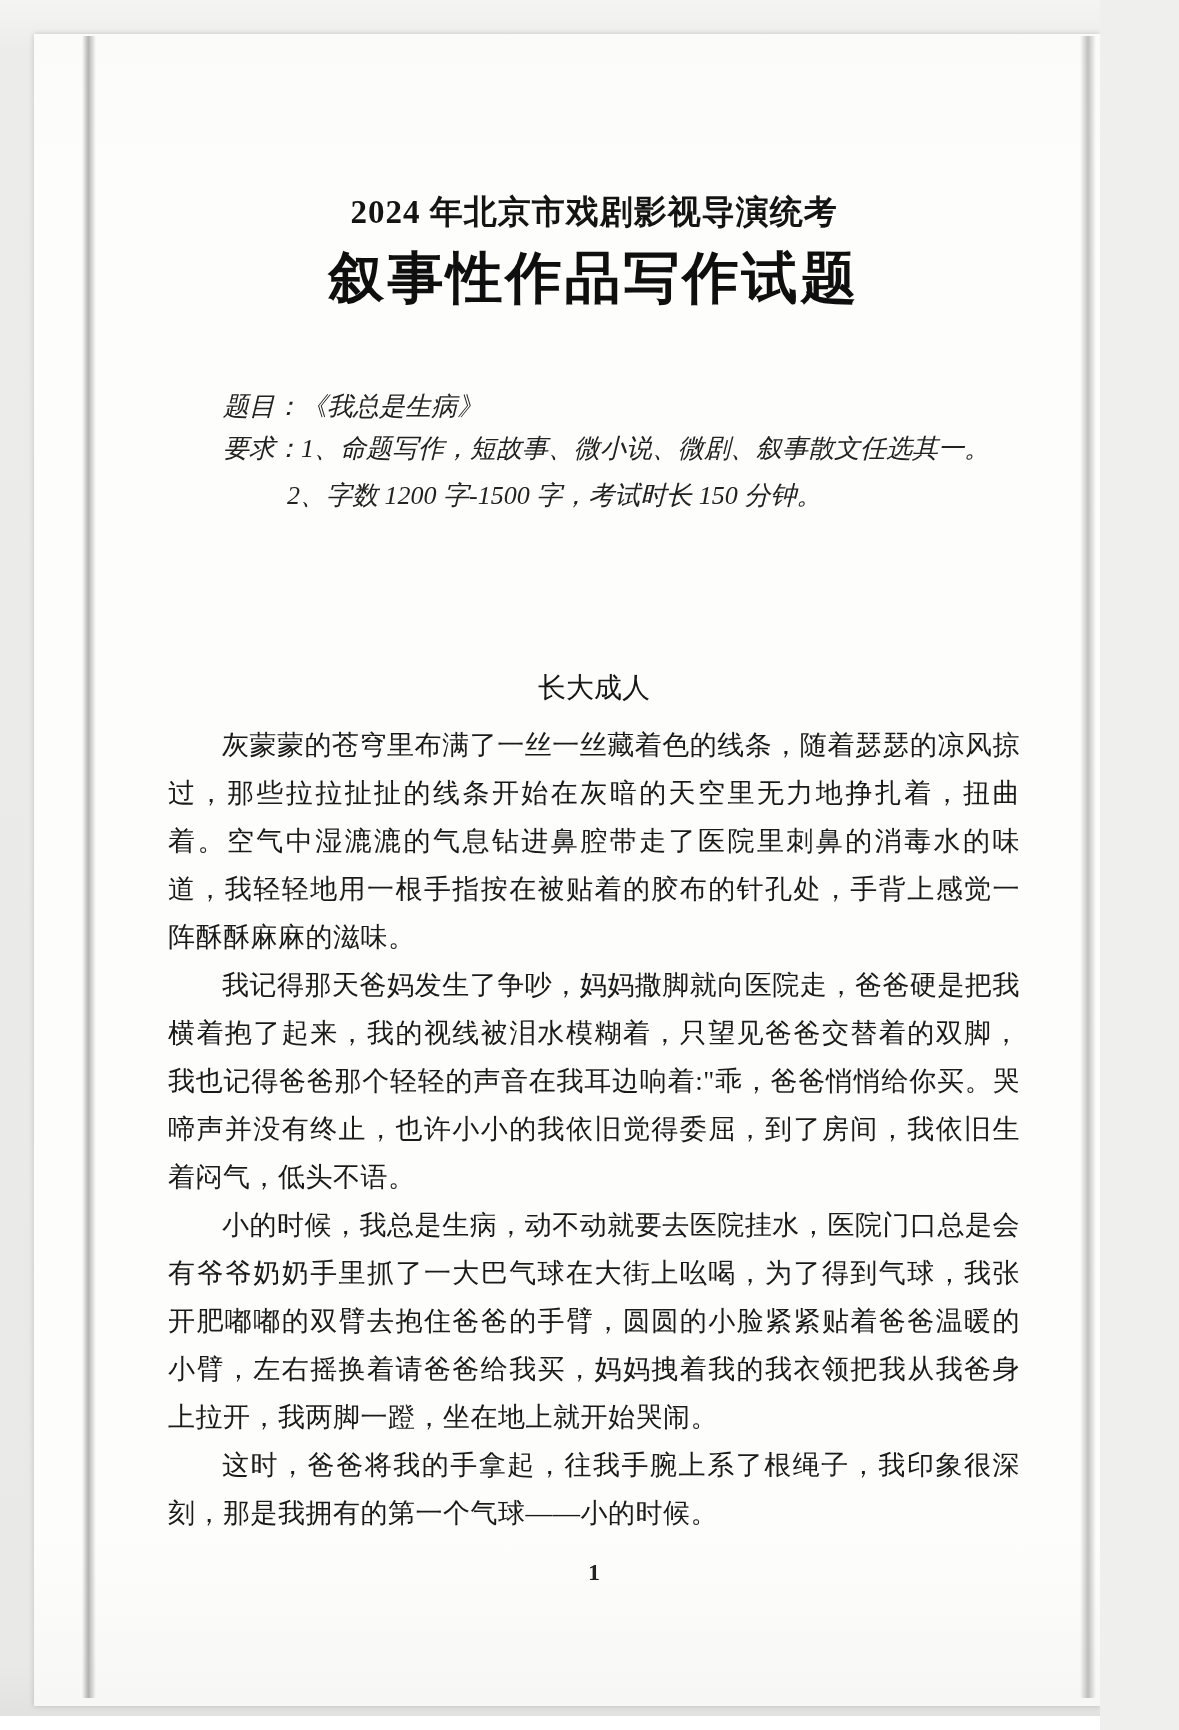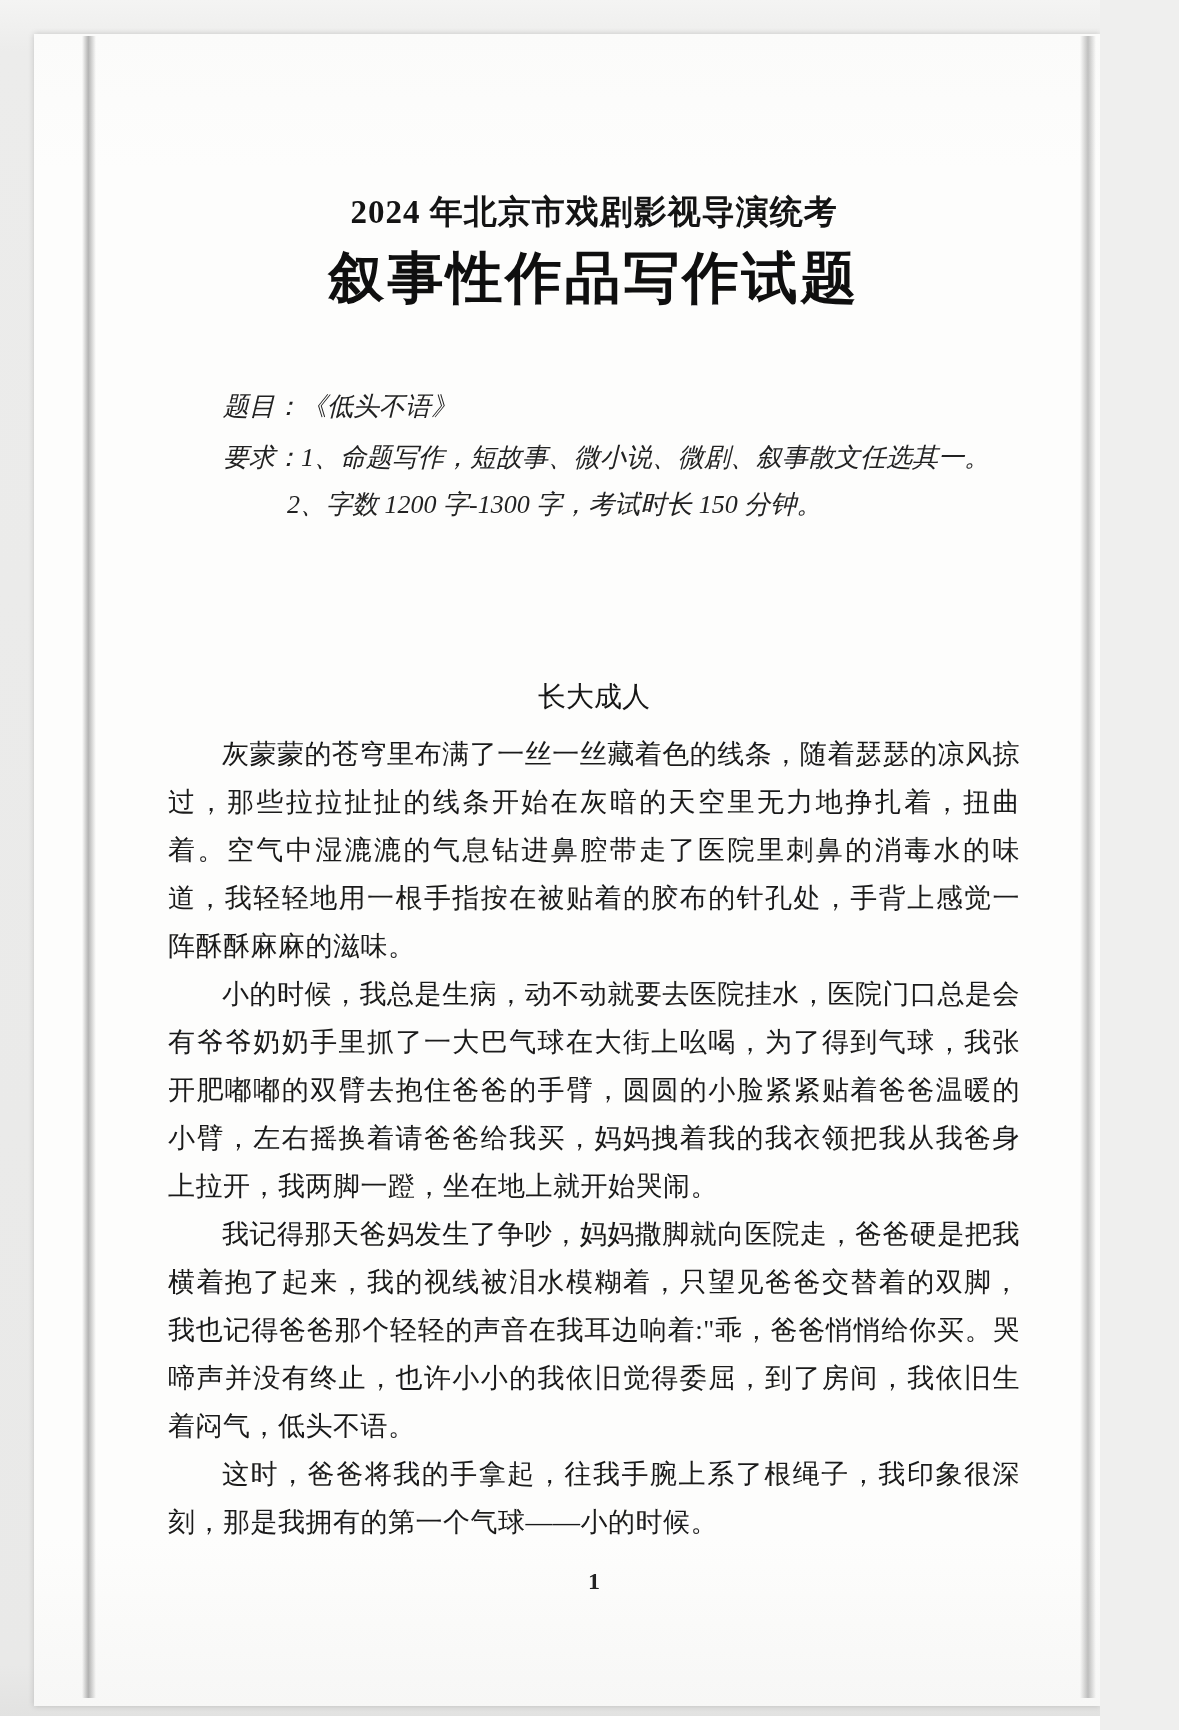--- a/index.html
+++ b/index.html
@@ -95,21 +95,21 @@
 
   .prompt-block {
     margin-top: 84px;
     margin-left: 55px;
     font-family: "Liberation Serif", serif;
     font-style: italic;           
     font-size: 26px;
     color: #222;
   }
   .prompt-topic    { line-height: 34px; }
-  .prompt-req-1    { margin-top: 17px; line-height: 34px; }
+  .prompt-req-1    { margin-top: 8px; line-height: 34px; }
   .prompt-req-2    { margin-top: 13px; margin-left: 64px; line-height: 34px; }
 
   .essay-block { margin-top: 156px; }
 
   .essay-title {
     text-align: center;
     font-family: "Liberation Sans", sans-serif;
     font-weight: 400;
     font-size: 28px;
     line-height: 38px;
@@ -143,32 +143,32 @@
 <div class="scan">
 
   <div class="sheet">
     <div class="content">
 
       <div class="exam-title">2024 年北京市戏剧影视导演统考</div>
 
       <div class="exam-subtitle">叙事性作品写作试题</div>
 
       <div class="prompt-block">
-        <div class="prompt-topic">题目：《低头不语》</div>
+        <div class="prompt-topic">题目：《我总是生病》</div>
         <div class="prompt-req-1">要求：1、命题写作，短故事、微小说、微剧、叙事散文任选其一。</div>
-        <div class="prompt-req-2">2、字数 1200 字-1300 字，考试时长 150 分钟。</div>
+        <div class="prompt-req-2">2、字数 1200 字-1500 字，考试时长 150 分钟。</div>
       </div>
 
       <div class="essay-block">
         <div class="essay-title">长大成人</div>
 
         <div class="essay-body">
           <p>灰蒙蒙的苍穹里布满了一丝一丝藏着色的线条，随着瑟瑟的凉风掠过，那些拉拉扯扯的线条开始在灰暗的天空里无力地挣扎着，扭曲着。空气中湿漉漉的气息钻进鼻腔带走了医院里刺鼻的消毒水的味道，我轻轻地用一根手指按在被贴着的胶布的针孔处，手背上感觉一阵酥酥麻麻的滋味。</p>
+          <p>我记得那天爸妈发生了争吵，妈妈撒脚就向医院走，爸爸硬是把我横着抱了起来，我的视线被泪水模糊着，只望见爸爸交替着的双脚，我也记得爸爸那个轻轻的声音在我耳边响着:"乖，爸爸悄悄给你买。哭啼声并没有终止，也许小小的我依旧觉得委屈，到了房间，我依旧生着闷气，低头不语。</p>
           <p>小的时候，我总是生病，动不动就要去医院挂水，医院门口总是会有爷爷奶奶手里抓了一大巴气球在大街上吆喝，为了得到气球，我张开肥嘟嘟的双臂去抱住爸爸的手臂，圆圆的小脸紧紧贴着爸爸温暖的小臂，左右摇换着请爸爸给我买，妈妈拽着我的我衣领把我从我爸身上拉开，我两脚一蹬，坐在地上就开始哭闹。</p>
-          <p>我记得那天爸妈发生了争吵，妈妈撒脚就向医院走，爸爸硬是把我横着抱了起来，我的视线被泪水模糊着，只望见爸爸交替着的双脚，我也记得爸爸那个轻轻的声音在我耳边响着:"乖，爸爸悄悄给你买。哭啼声并没有终止，也许小小的我依旧觉得委屈，到了房间，我依旧生着闷气，低头不语。</p>
           <p>这时，爸爸将我的手拿起，往我手腕上系了根绳子，我印象很深刻，那是我拥有的第一个气球——小的时候。</p>
         </div>
       </div>
 
       <div class="page-number">1</div>
 
     </div>
   </div>
 
   <div class="outer-strip-right"></div>

